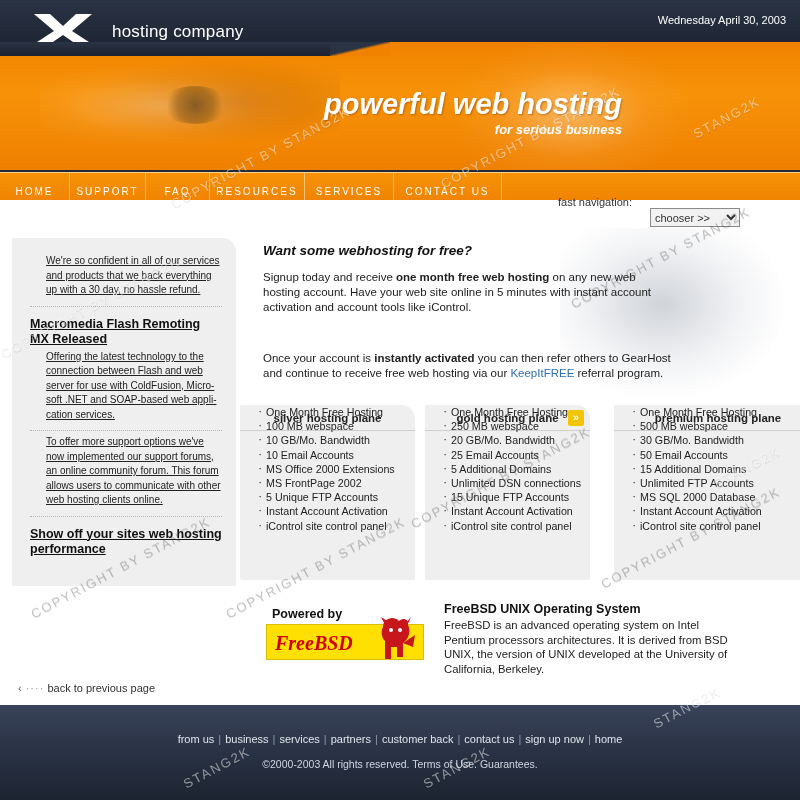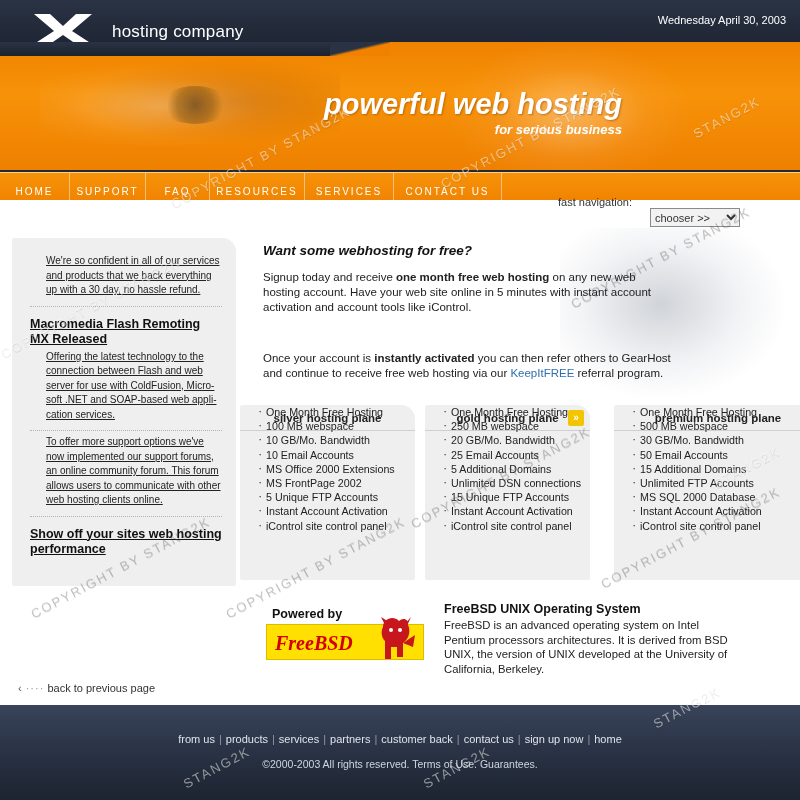--- a/index.html
+++ b/index.html
@@ -409,21 +409,21 @@
   <div class="bsd-head">FreeBSD UNIX Operating System</div>
   <div class="bsd-body">FreeBSD is an advanced operating system on Intel Pentium processors architectures. It is derived from BSD UNIX, the version of UNIX developed at the University of California, Berkeley.</div>
 
   <div class="backlink">
     <span class="arrow">‹</span><span class="dots">····</span>
     <span>back to previous page</span>
   </div>
 
   <div class="footer"></div>
   <div class="footer-links">
-    <a>from us</a><span class="sep">|</span><a>products</a><span class="sep">|</span><a>services</a><span class="sep">|</span><a>partners</a><span class="sep">|</span><a>customer back</a><span class="sep">|</span><a>contact us</a><span class="sep">|</span><a>sign up now</a><span class="sep">|</span><a>home</a>
+    <a>from us</a><span class="sep">|</span><a>business</a><span class="sep">|</span><a>services</a><span class="sep">|</span><a>partners</a><span class="sep">|</span><a>customer back</a><span class="sep">|</span><a>contact us</a><span class="sep">|</span><a>sign up now</a><span class="sep">|</span><a>home</a>
   </div>
   <div class="footer-copy">©2000-2003 All rights reserved. Terms of Use. Guarantees.</div>
 
   <div class="wm" style="left:-10px;  top:300px;">COPYRIGHT BY STANG2K</div>
   <div class="wm dark" style="left:20px;   top:560px;">COPYRIGHT BY STANG2K</div>
   <div class="wm" style="left:160px;  top:150px;">COPYRIGHT BY STANG2K</div>
   <div class="wm dark" style="left:215px;  top:560px;">COPYRIGHT BY STANG2K</div>
   <div class="wm dark" style="left:400px;  top:470px;">COPYRIGHT BY STANG2K</div>
   <div class="wm" style="left:430px;  top:130px;">COPYRIGHT BY STANG2K</div>
   <div class="wm dark" style="left:560px;  top:250px;">COPYRIGHT BY STANG2K</div>

